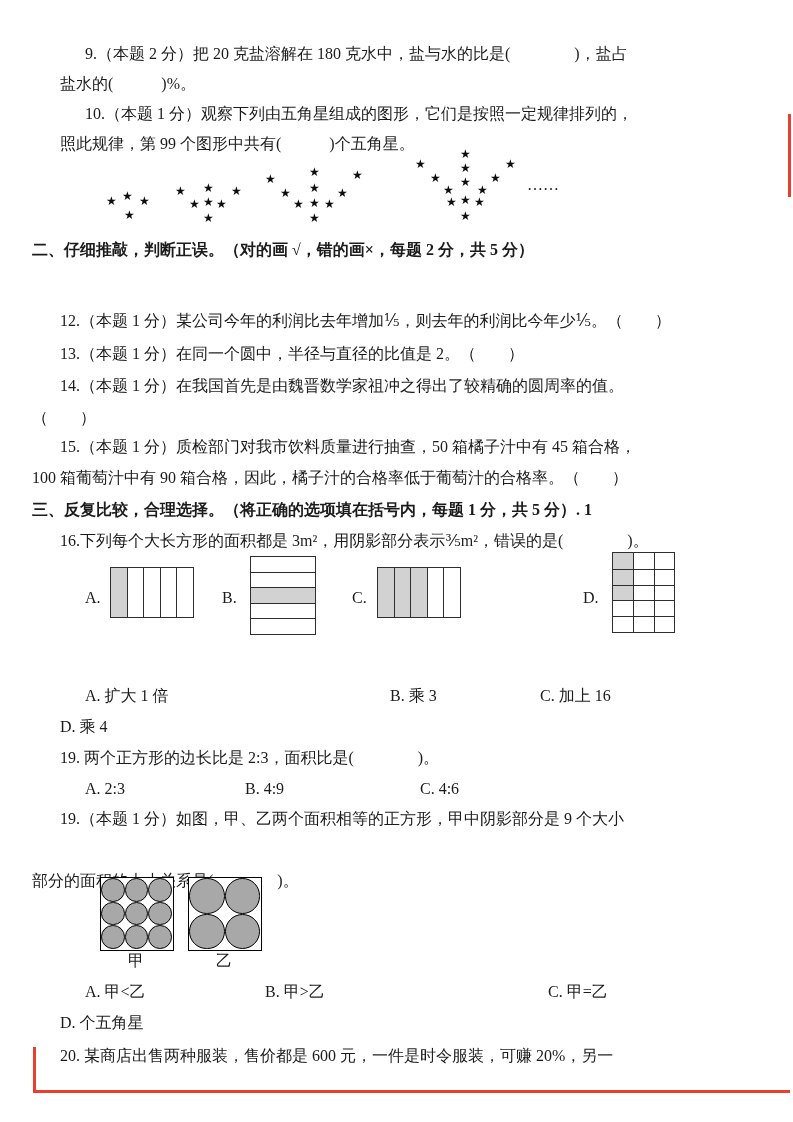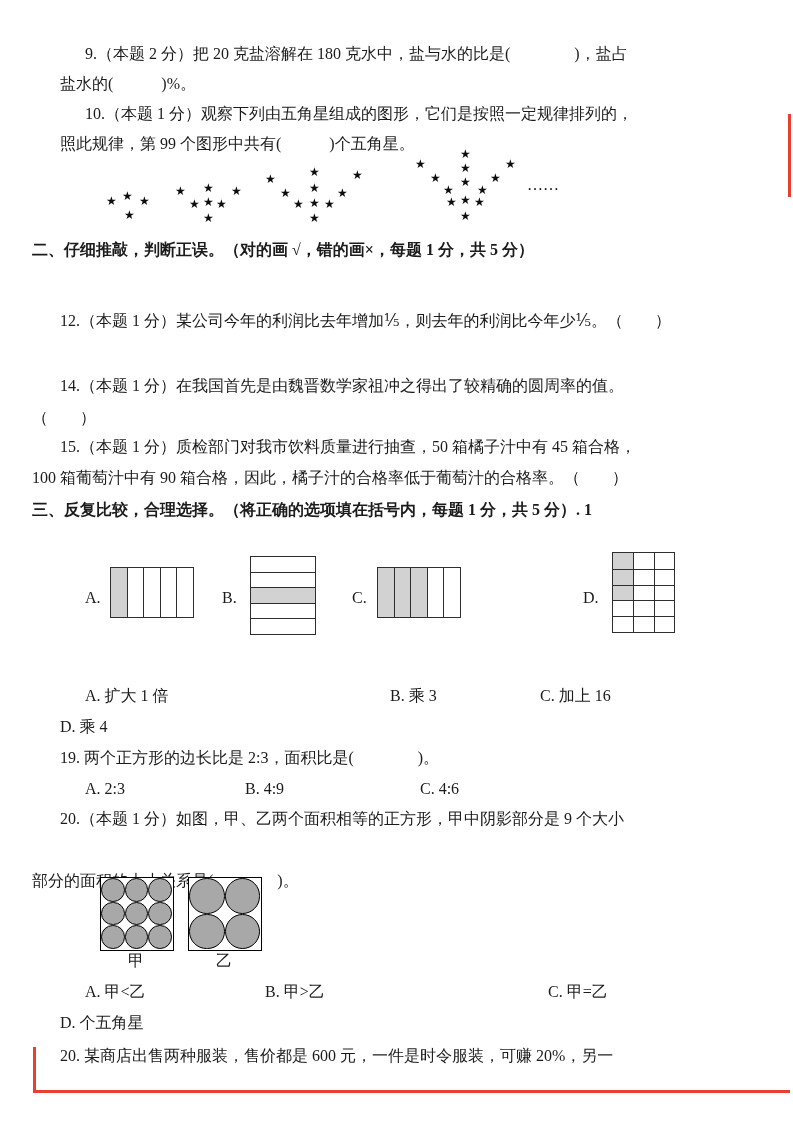--- a/index.html
+++ b/index.html
@@ -71,28 +71,30 @@
       <span class="star" style="left: 55px; top: 30px; color: rgb(13, 13, 13);">★</span>
       <span class="star" style="left: 38px; top: 38px; color: rgb(13, 13, 13);">★</span>
       <span class="star" style="left: 72px; top: 38px; color: rgb(13, 13, 13);">★</span>
       <span class="star" style="left: 41px; top: 50px; color: rgb(13, 13, 13);">★</span>
       <span class="star" style="left: 55px; top: 48px; color: rgb(13, 13, 13);">★</span>
       <span class="star" style="left: 69px; top: 50px; color: rgb(13, 13, 13);">★</span>
       <span class="star" style="left: 55px; top: 64px; color: rgb(13, 13, 13);">★</span>
     </div>
   <div class="ln" style="left:527px;top:175px;font-size:16px">……</div>
 
-  <div class="ln hd" style="left:32px;top:240px">二、仔细推敲，判断正误。（对的画 √，错的画×，每题 1 分，共 5 分）</div>
+  <div class="ln hd" style="left:32px;top:240px">二、仔细推敲，判断正误。（对的画 √，错的画×，每题 2 分，共 5 分）</div>
   <div class="ln" style="left:60px;top:311px">12.（本题 1 分）某公司今年的利润比去年增加⅕，则去年的利润比今年少⅕。（　　）</div>
+  <div class="ln" style="left:60px;top:344px">13.（本题 1 分）在同一个圆中，半径与直径的比值是 2。（　　）</div>
   <div class="ln" style="left:60px;top:376px">14.（本题 1 分）在我国首先是由魏晋数学家祖冲之得出了较精确的圆周率的值。</div>
   <div class="ln" style="left:32px;top:408px">（　　）</div>
   <div class="ln" style="left:60px;top:437px">15.（本题 1 分）质检部门对我市饮料质量进行抽查，50 箱橘子汁中有 45 箱合格，</div>
   <div class="ln" style="left:32px;top:468px">100 箱葡萄汁中有 90 箱合格，因此，橘子汁的合格率低于葡萄汁的合格率。（　　）</div>
 
   <div class="ln hd" style="left:32px;top:500px">三、反复比较，合理选择。（将正确的选项填在括号内，每题 1 分，共 5 分）. 1</div>
+  <div class="ln" style="left:60px;top:531px">16.下列每个大长方形的面积都是 3m²，用阴影部分表示⅗m²，错误的是(　　　　)。</div>
 
   <div id="fig16">
       <div class="ln" style="left: 85px; top: 588px;">A.</div>
       <div class="shape" style="left: 110px; top: 567px; width: 84px; height: 51px; flex-direction: row;">
         <div class="strip" style="background: rgb(210, 210, 210);"></div>
         <div class="strip" style="border-left: 1px solid rgb(46, 46, 46);"></div>
         <div class="strip" style="border-left: 1px solid rgb(46, 46, 46);"></div>
         <div class="strip" style="border-left: 1px solid rgb(46, 46, 46);"></div>
         <div class="strip" style="border-left: 1px solid rgb(46, 46, 46);"></div>
       </div>
@@ -135,21 +137,21 @@
   <div class="ln" style="left:85px;top:686px">A. 扩大 1 倍</div>
   <div class="ln" style="left:390px;top:686px">B. 乘 3</div>
   <div class="ln" style="left:540px;top:686px">C. 加上 16</div>
   <div class="ln" style="left:60px;top:717px">D. 乘 4</div>
 
   <div class="ln" style="left:60px;top:748px">19. 两个正方形的边长比是 2:3，面积比是(　　　　)。</div>
   <div class="ln" style="left:85px;top:779px">A. 2:3</div>
   <div class="ln" style="left:245px;top:779px">B. 4:9</div>
   <div class="ln" style="left:420px;top:779px">C. 4:6</div>
 
-  <div class="ln" style="left:60px;top:809px">20.（本题 1 分）如图，甲、乙两个面积相等的正方形，甲中阴影部分是 9 个大小</div>
+  <div class="ln" style="left:60px;top:809px">19.（本题 1 分）如图，甲、乙两个面积相等的正方形，甲中阴影部分是 9 个大小</div>
   <div class="ln" style="left:32px;top:871px">部分的面积的大小关系是(　　　　)。</div>
 
   <div id="fig19">
       <div class="sq" style="left: 100px; top: 877px; width: 74px; height: 74px;">
         <div class="circle" style="width: 23.6667px; height: 23.6667px; left: 0px; top: 0px; background: rgb(168, 168, 168);"></div>
         <div class="circle" style="width: 23.6667px; height: 23.6667px; left: 23.6667px; top: 0px; background: rgb(168, 168, 168);"></div>
         <div class="circle" style="width: 23.6667px; height: 23.6667px; left: 47.3333px; top: 0px; background: rgb(168, 168, 168);"></div>
         <div class="circle" style="width: 23.6667px; height: 23.6667px; left: 0px; top: 23.6667px; background: rgb(168, 168, 168);"></div>
         <div class="circle" style="width: 23.6667px; height: 23.6667px; left: 23.6667px; top: 23.6667px; background: rgb(168, 168, 168);"></div>
         <div class="circle" style="width: 23.6667px; height: 23.6667px; left: 47.3333px; top: 23.6667px; background: rgb(168, 168, 168);"></div>

